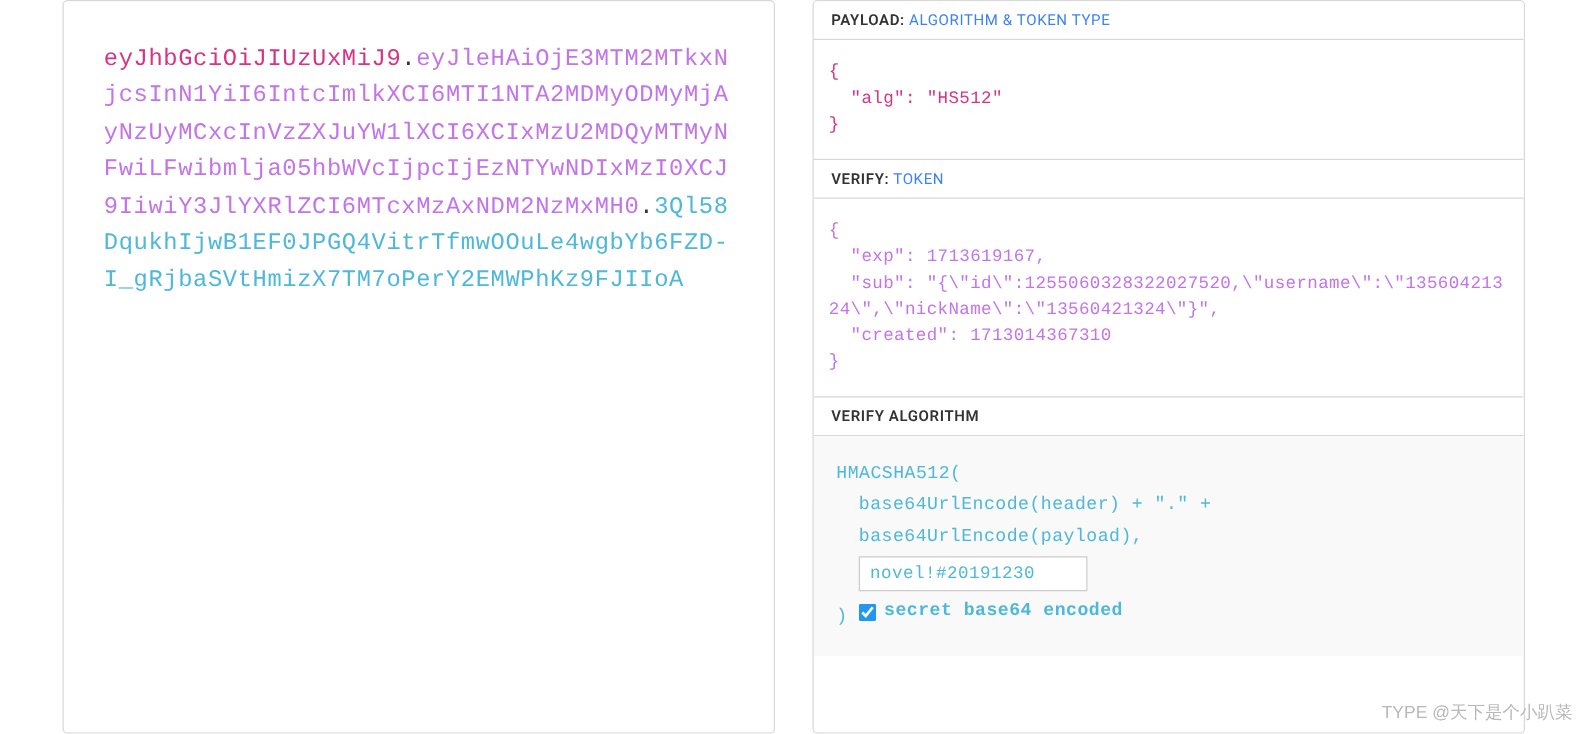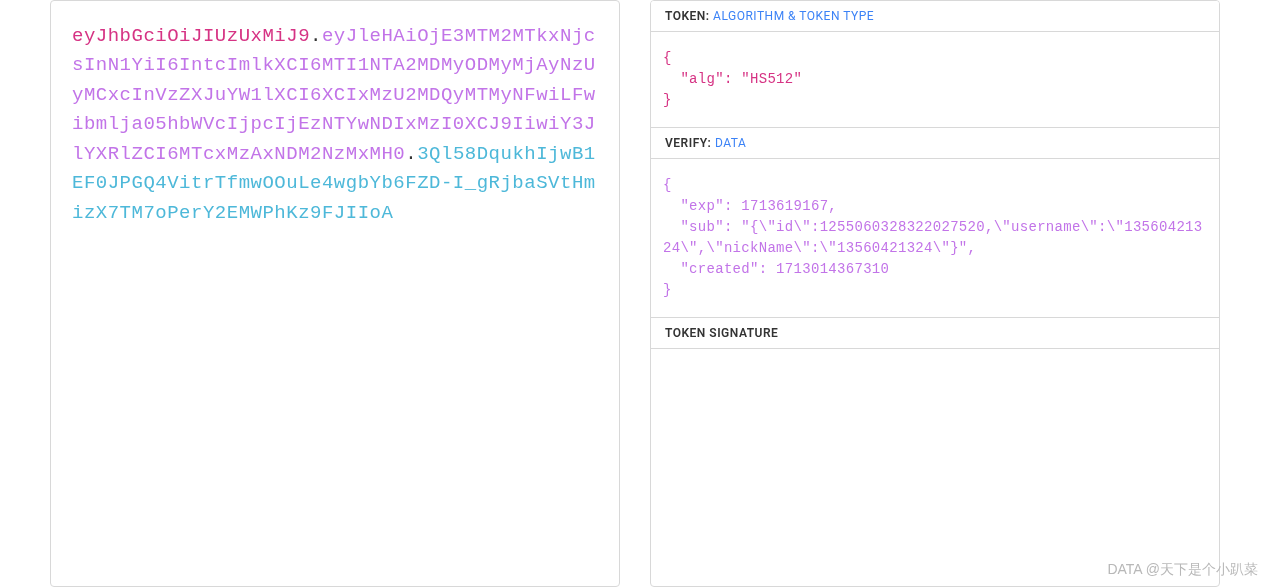--- a/index.html
+++ b/index.html
@@ -19,21 +19,21 @@
     .container {
       display: flex;
       gap: 30px;
       padding: 0 50px;
       height: 100%;
     }
     .left-panel {
       flex: 0 0 570px;
       border: 1px solid #d8d8d8;
       border-radius: 4px;
-      padding: 21px;
+      padding: 32px;
       background: #fff;
     }
     .jwt-token {
       font-family: "Courier New", Consolas, monospace;
       font-size: 19px;
       line-height: 1.55;
       word-break: break-all;
       letter-spacing: 0.5px;
     }
     .jwt-header {
@@ -144,40 +144,55 @@
 
 <div class="container">
   <div class="left-panel">
     <div class="jwt-token">
       <span class="jwt-header">eyJhbGciOiJIUzUxMiJ9</span><span class="jwt-dot">.</span><span class="jwt-payload">eyJleHAiOjE3MTM2MTkxNjcsInN1YiI6IntcImlkXCI6MTI1NTA2MDMyODMyMjAyNzUyMCxcInVzZXJuYW1lXCI6XCIxMzU2MDQyMTMyNFwiLFwibmlja05hbWVcIjpcIjEzNTYwNDIxMzI0XCJ9IiwiY3JlYXRlZCI6MTcxMzAxNDM2NzMxMH0</span><span class="jwt-dot">.</span><span class="jwt-signature">3Ql58DqukhIjwB1EF0JPGQ4VitrTfmwOOuLe4wgbYb6FZD-I_gRjbaSVtHmizX7TM7oPerY2EMWPhKz9FJIIoA</span>
     </div>
   </div>
 
   <div class="right-panel">
     <div class="section-header">
-      <span class="label">TOKEN:</span>
+      <span class="label">PAYLOAD:</span>
       <span class="desc">ALGORITHM &amp; TOKEN TYPE</span>
     </div>
     <div class="section-body header-json">
       <div class="json-indent">{
   "alg": "HS512"
 }</div>
     </div>
 
     <div class="section-header top-border">
       <span class="label">VERIFY:</span>
-      <span class="desc">DATA</span>
+      <span class="desc">TOKEN</span>
     </div>
     <div class="section-body payload-json">
       <div class="json-indent">{
   "exp": 1713619167,
   "sub": "{\"id\":1255060328322027520,\"username\":\"13560421324\",\"nickName\":\"13560421324\"}",
   "created": 1713014367310
 }</div>
     </div>
 
     <div class="section-header top-border">
-      <span class="label">TOKEN SIGNATURE</span>
+      <span class="label">VERIFY ALGORITHM</span>
+    </div>
+    <div class="signature-body">
+      <div>HMACSHA512(</div>
+      <div class="indent">base64UrlEncode(header) + "." +</div>
+      <div class="indent">base64UrlEncode(payload),</div>
+      <div class="indent">
+        <input type="text" class="secret-input" value="novel!#20191230" style="">
+      </div>
+      <div>
+        <span>)</span>
+        <span class="checkbox-row">
+          <input type="checkbox" id="b64" checked="" style="">
+          <label for="b64">secret base64 encoded</label>
+        </span>
+      </div>
     </div>
   </div>
 </div>
 
-<div class="watermark">DATA @天下是个小趴菜</div>
+<div class="watermark">TYPE @天下是个小趴菜</div>
 
 </body></html>

